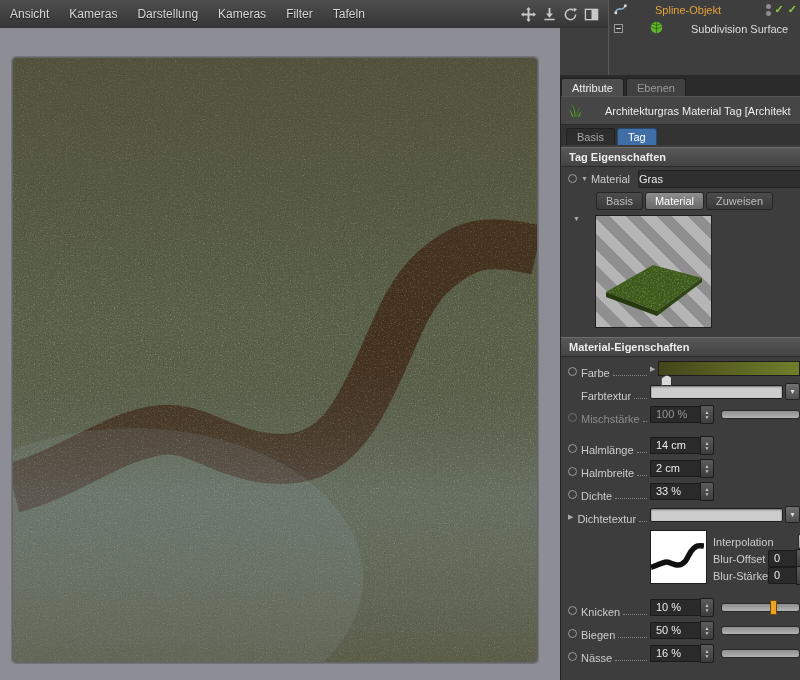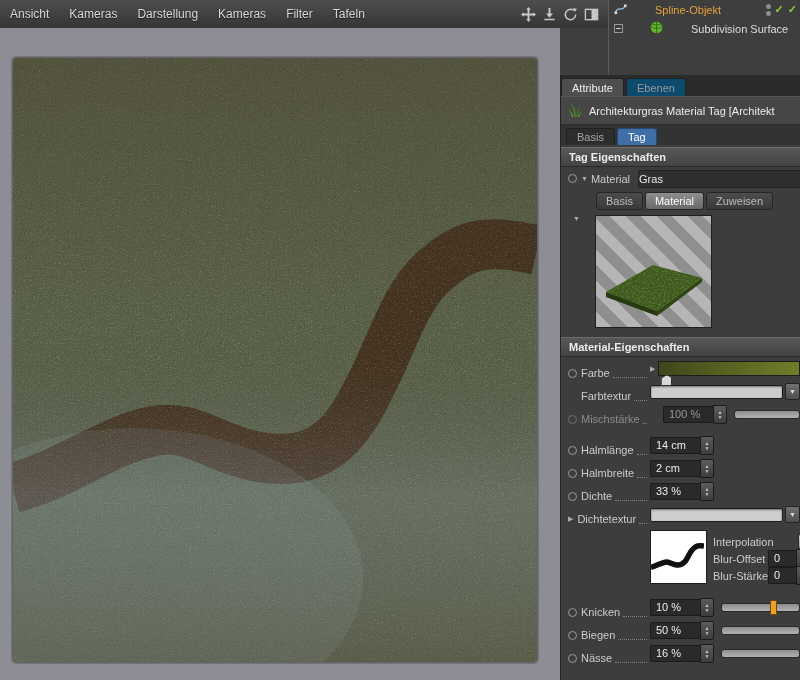--- a/index.html
+++ b/index.html
@@ -34,37 +34,37 @@
   
   .viewport{position:absolute;left:0;top:28px;width:560px;height:652px;background:#8c8d95;}
   .renderwrap{position:absolute;left:12px;top:29px;width:524px;height:604px;border-radius:4px;
               overflow:hidden;border:1px solid #63646c;box-shadow:0 0 0 1px rgba(40,40,45,.25);}
 
   
   .panel{position:absolute;left:560px;top:75px;width:240px;height:605px;background:#3d3d3d;
          border-left:1px solid #232323;overflow:hidden;}
   .ptabs{height:21px;background:#2b2b2b;display:flex;align-items:flex-end;gap:2px;
          border-bottom:1px solid #565656;}
-  .ptab{padding:3px 10px 2px;background:#0c4a6e;color:#9a9a9a;border:1px solid #212121;border-bottom:none;
+  .ptab{padding:3px 10px 2px;background:#404040;color:#9a9a9a;border:1px solid #212121;border-bottom:none;
         border-radius:3px 3px 0 0;}
   .ptab.active{background:#4e4e4e;color:#efefef;}
   .pmenu{height:21px;background:#424242;display:flex;align-items:center;gap:16px;padding-left:12px;
          border-bottom:1px solid #2d2d2d;color:#cfcfcf;}
-  .ptitle{height:27px;background:#464646;display:flex;align-items:center;gap:6px;padding-left:6px;
+  .ptitle{height:27px;background:#464646;display:flex;align-items:center;gap:22px;padding-left:6px;
           border-bottom:1px solid #2d2d2d;color:#ececec;white-space:nowrap;overflow:hidden;}
   .tagtabs{height:20px;background:#333;display:flex;align-items:flex-end;gap:2px;padding-left:5px;}
   .ttab{padding:2px 10px;background:#2d2d2d;color:#a8a8a8;border:1px solid #202020;border-bottom:none;
         border-radius:3px 3px 0 0;}
   .ttab.active{background:#3f6fa6;color:#fff;border-color:#294a6f;}
   .sechead{height:18px;line-height:18px;background:linear-gradient(#585858,#434343);
            border-top:1px solid #6c6c6c;border-bottom:1px solid #292929;font-weight:bold;color:#ededed;
            padding-left:8px;margin-top:2px;}
 
   .prow{display:flex;align-items:center;height:23px;padding-left:7px;}
-  .lcol{width:82px;flex:none;display:flex;align-items:center;margin-top:9px;}
+  .lcol{width:82px;flex:none;display:flex;align-items:flex-start;margin-top:9px;}
   .adot{width:7px;height:7px;border:1px solid #9a9a9a;border-radius:50%;flex:none;margin-right:4px;background:transparent;}
   .spacer13{width:13px;flex:none;}
   .plabel{white-space:nowrap;color:#cccccc;}
   .leader{flex:1;border-bottom:1px dotted #838383;height:8px;margin:0 3px;min-width:4px;}
   .tri{color:#aaa;font-size:8px;flex:none;margin:0 3px 0 0;}
   .tri.small{font-size:7px;}
 
   .matfield{flex:1;height:16px;line-height:16px;background:#2f2f2f;border:1px solid #212121;border-radius:2px;
             color:#eaeaea;padding-left:0;margin-left:8px;margin-right:0;}
   .subtabs{height:21px;display:flex;align-items:center;gap:2px;padding-left:35px;}
@@ -92,21 +92,21 @@
   .valfield.small{width:22px;}
   .stepper{width:12px;height:17px;background:linear-gradient(#5b5b5b,#3d3d3d);border:1px solid #1b1b1b;
            border-radius:0 2px 2px 0;display:flex;flex-direction:column;align-items:center;justify-content:center;color:#c6c6c6;}
   .stepper span{font-size:5px;line-height:5px;display:block;}
 
   .slider{flex:1;height:7px;margin-left:7px;margin-right:1px;background:linear-gradient(#8e8e8e,#b2b2b2);
           border:1px solid #292929;border-radius:3px;position:relative;}
   .shandle{position:absolute;left:62%;top:-4px;width:5px;height:13px;background:#eda224;border:1px solid #6b4a10;}
 
   .disabled .plabel{color:#8b8b8b;}
-  .disabled .valfield{color:#979797;margin-left:13px;}
+  .disabled .valfield{color:#979797;}
   .disabled .adot{opacity:.5;}
 
   .thumbblock{display:flex;align-items:flex-end;margin:2px 1px 0 89px;height:56px;}
   .thumb{width:55px;height:52px;border:1px solid #1d1d1d;background:#fff;flex:none;}
   .thumbprops{flex:1;margin-left:6px;}
   .trow{display:flex;align-items:center;height:17px;}
   .trow .plabel{flex:1;}
   .minibtn{width:14px;height:13px;background:linear-gradient(#cfcfcf,#9f9f9f);border:1px solid #2a2a2a;
            border-radius:2px;margin-right:-4px;flex:none;}
 

